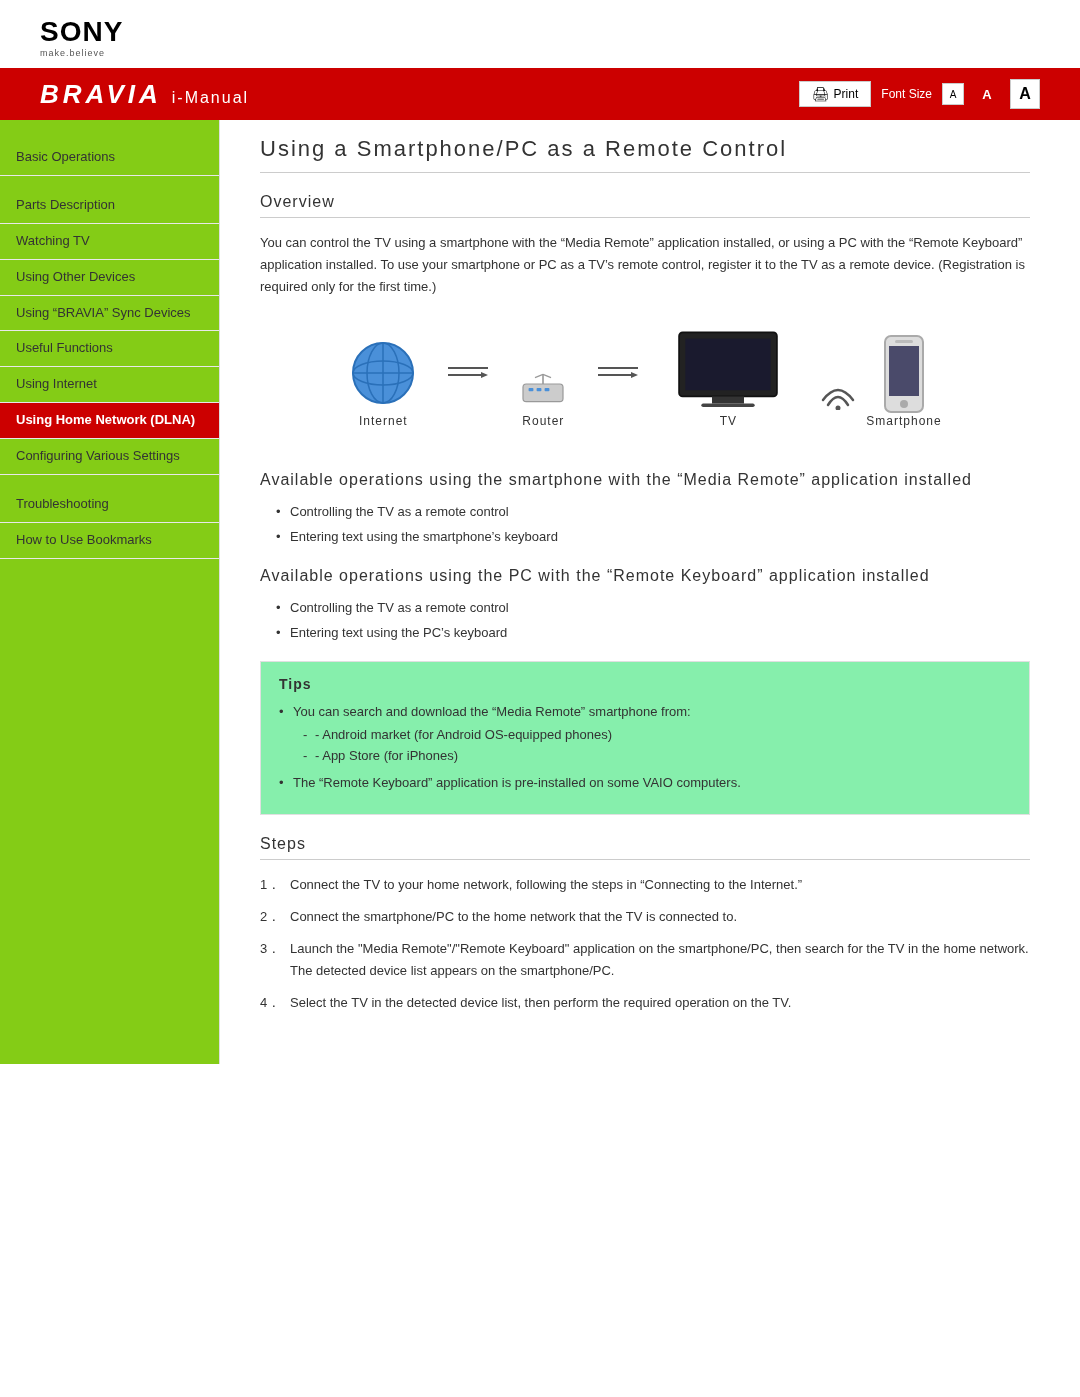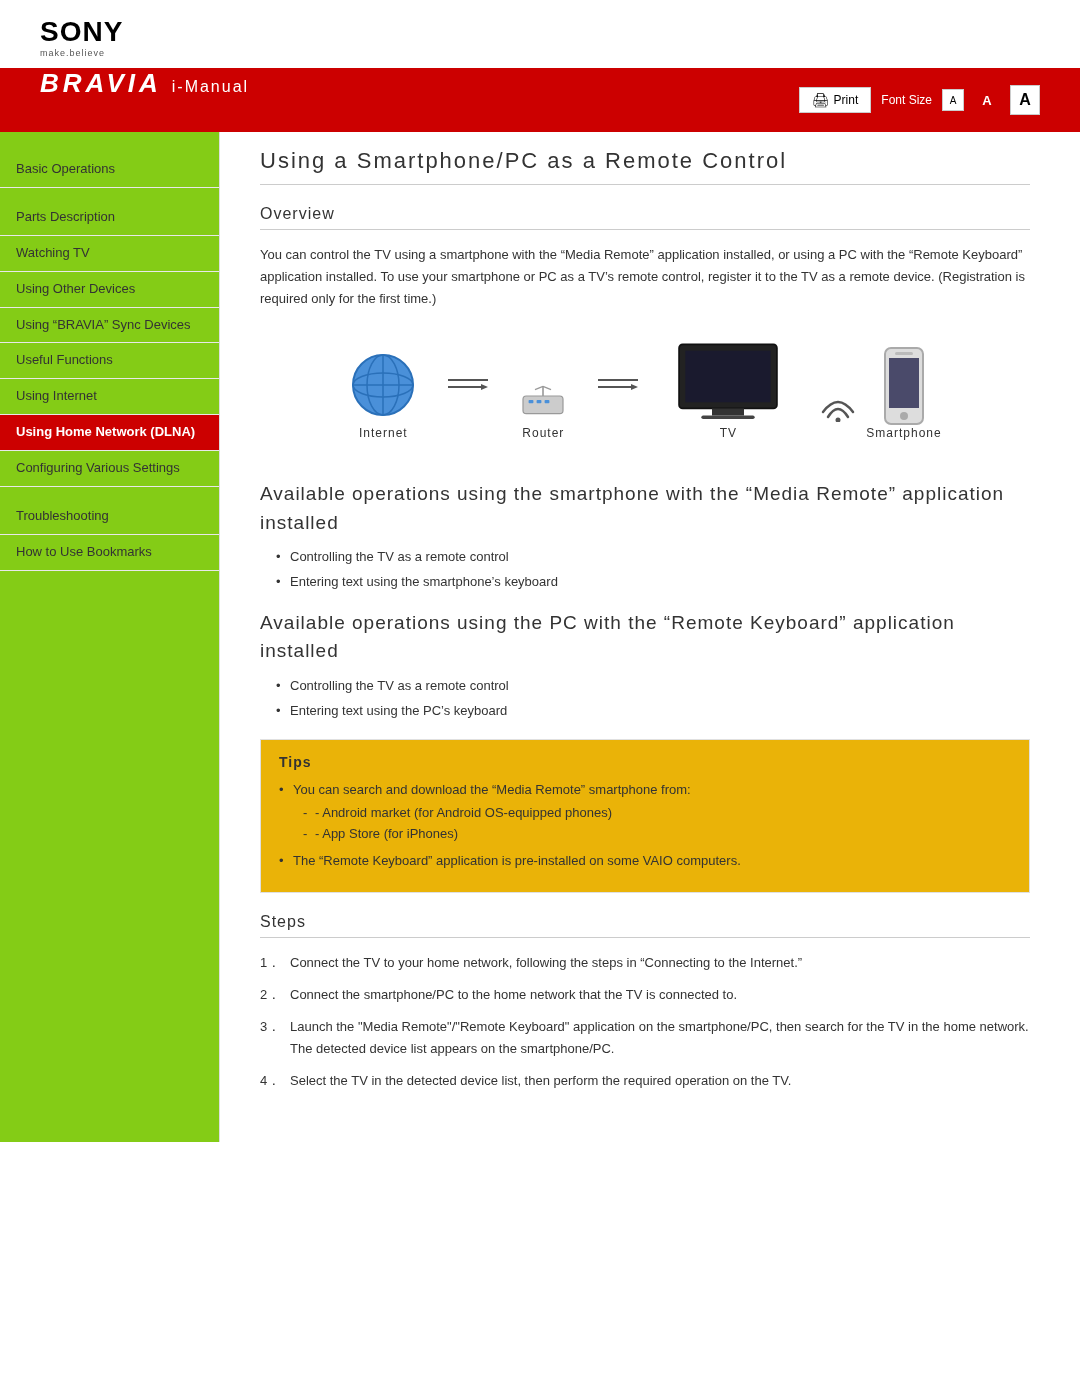--- a/index.html
+++ b/index.html
@@ -27,22 +27,23 @@
     .sony-tagline {
       font-size: 9px;
       color: #555;
       display: block;
       letter-spacing: 1px;
     }
 
     
     .title-bar {
       background: #c00;
-      height: 64px;
-      display: flex;
+      height: 52px;
+      display: flex;
+      align-items: center;
       padding: 0 40px;
       justify-content: space-between;
     }
     .bravia-title {
       display: flex;
       align-items: baseline;
       gap: 10px;
     }
     .bravia-text {
       font-size: 26px;
@@ -211,21 +212,21 @@
       width: 40px;
       height: 2px;
       background: #555;
       align-self: center;
       position: relative;
       margin-bottom: 20px;
     }
 
     
     .sub-heading {
-      font-size: 19px;
+      font-size: 16px;
       letter-spacing: 1px;
       font-weight: normal;
       color: #333;
       line-height: 1.5;
       margin-top: 11px;
       margin-bottom: 10px;
     }
 
     
     .bullet-list {
@@ -243,21 +244,21 @@
     }
     .bullet-list li::before {
       content: "•";
       position: absolute;
       left: 0;
       color: #333;
     }
 
     
     .tips-box {
-      background: #eab308;
+      background: #86efac;
       border: 1px solid #e0e0e0;
       padding: 14px 18px;
       margin: 18px 0;
     }
     .tips-title {
       font-size: 14px;
       font-weight: bold;
       letter-spacing: 1px;
       margin-bottom: 10px;
     }

